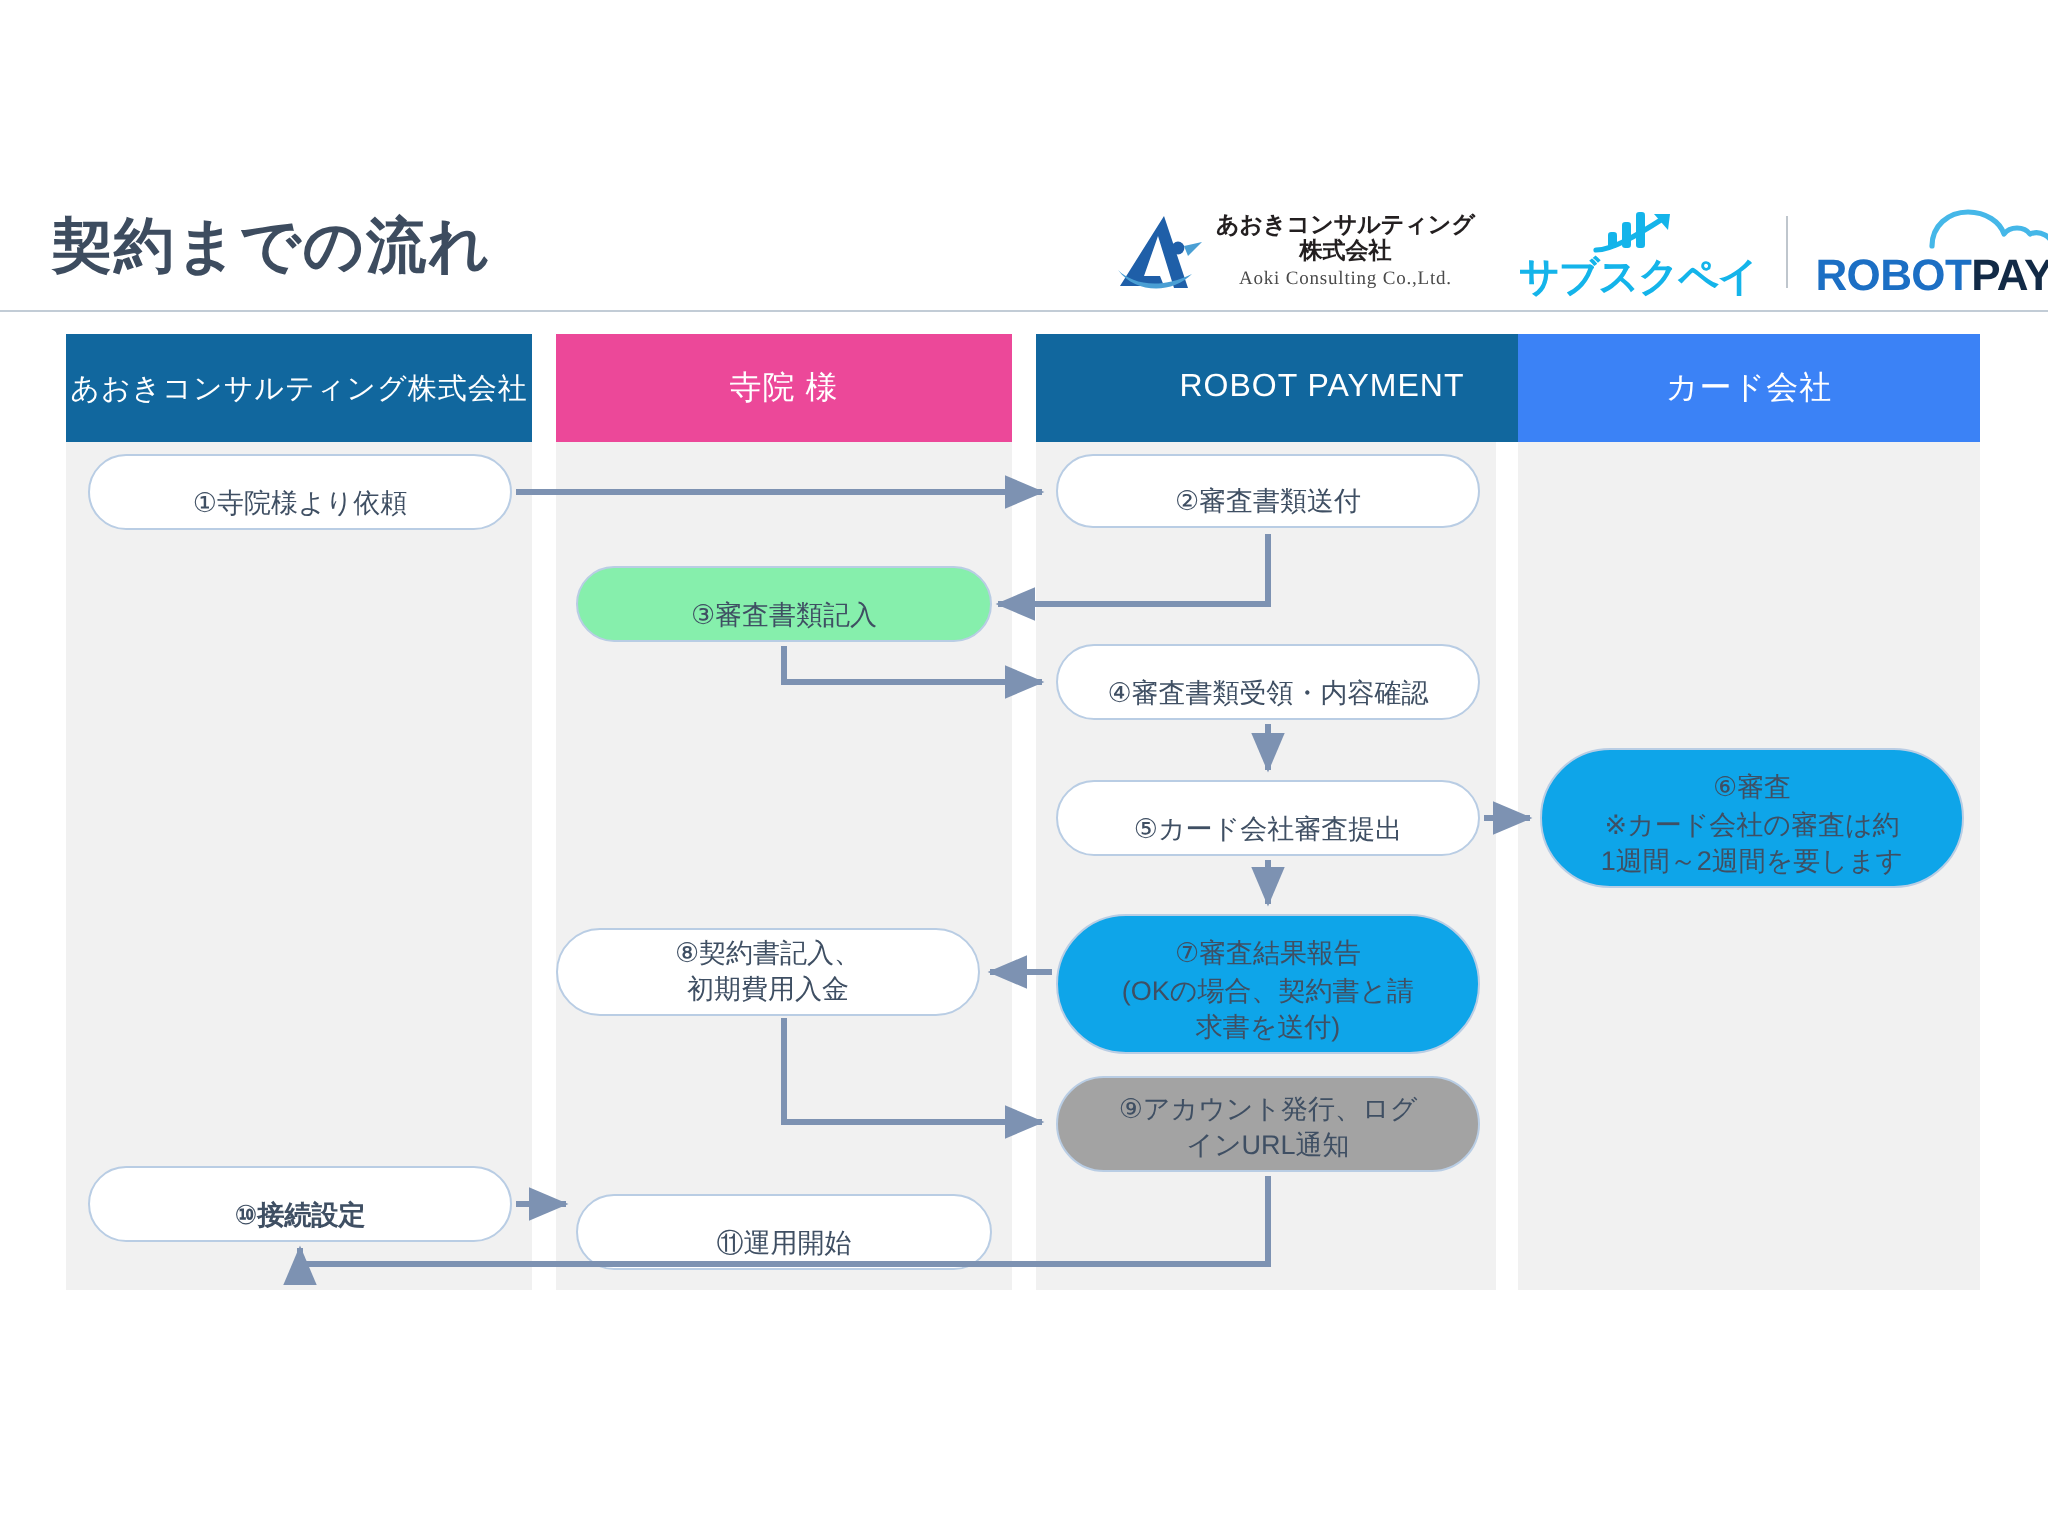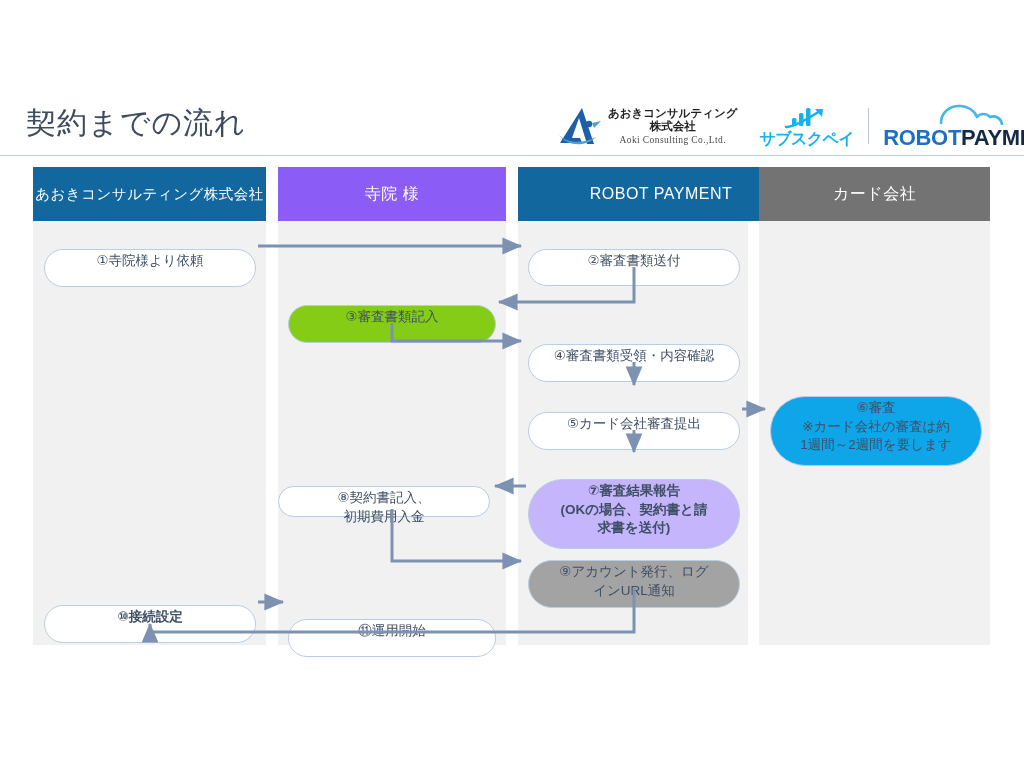--- a/index.html
+++ b/index.html
@@ -17,21 +17,21 @@
   }
 
   
   #page-title {
     position: absolute;
     left: 26px;
     top: 103px;
     font-size: 30px;
     letter-spacing: 1px;
     color: #3d4c5f;
-    font-weight: 400;
+    font-weight: 700;
     white-space: nowrap;
   }
   #header-rule {
     position: absolute;
     left: 0px;
     top: 155px;
     width: 1024px;
     height: 1px;
     background: #c2ccd6;
   }
@@ -71,21 +71,21 @@
     white-space: nowrap;
     margin-top: 2px;
   }
   .logo-sbp {
     margin-left: 22px;
     text-align: center;
     line-height: 1;
   }
   .logo-sbp-mark { display: block; margin: 0 auto 1px; }
   .logo-sbp-text {
-    font-size: 16px;
+    font-size: 20px;
     font-weight: bold;
     color: #14b4ea;
     letter-spacing: -0.6px;
     white-space: nowrap;
   }
   #logo-divider {
     width: 1px;
     height: 36px;
     background: #bfc6cd;
     margin: 0 14px;
@@ -124,29 +124,28 @@
   }
   .lane-header.lane-header-sm { font-size: 14.5px; }
 
   
   .node {
     position: absolute;
     background: #ffffff;
     border: 1px solid #b9cde4;
     border-radius: 999px;
     display: flex;
-    align-items: flex-start;
+    align-items: flex-end;
     justify-content: center;
     text-align: center;
     font-size: 13.5px;
     line-height: 1.38;
     color: #3f4f63;
     box-sizing: border-box;
     padding: 2px 8px;
-    margin-top: 22px;
   }
 
   
   #connectors {
     position: absolute;
     left: 0;
     top: 0;
     width: 1024px;
     height: 768px;
     pointer-events: none;
@@ -192,50 +191,50 @@
       <path d="M4 20 C4 10 12 3 22 3 C31 3 38 8 40 14 C43 10 50 10 53 14 C58 12 64 15 65 21" stroke="#45b7e8" stroke-width="2.6" fill="none" stroke-linecap="round" stroke-linejoin="round"></path>
     </svg>
     <div class="logo-rp-text"><span class="rp-a">ROBOT</span><span class="rp-b">PAYMENT</span></div>
   </div>
 </div>
 
 <div id="lane-layer">
     <div class="lane-band" style="left: 33px; width: 233px; background: rgb(241, 241, 241);"></div>
     <div class="lane-header lane-header-sm" style="left: 33px; width: 233px; background: rgb(17, 103, 158);">あおきコンサルティング株式会社</div>
     <div class="lane-band" style="left: 278px; width: 228px; background: rgb(241, 241, 241);"></div>
-    <div class="lane-header" style="left: 278px; width: 228px; background: #8b5cf6;">寺院 様</div>
+    <div class="lane-header" style="left: 278px; width: 228px; background: #ec4899;">寺院 様</div>
     <div class="lane-band" style="left: 518px; width: 230px; background: rgb(241, 241, 241);"></div>
     <div class="lane-header" style="left: 518px; width: 230px; background: rgb(17, 103, 158); padding-left: 28px;">ROBOT PAYMENT</div>
     <div class="lane-band" style="left: 759px; width: 231px; background: rgb(241, 241, 241);"></div>
-    <div class="lane-header" style="left: 759px; width: 231px; background: #737373;">カード会社</div>
+    <div class="lane-header" style="left: 759px; width: 231px; background: #3b82f6;">カード会社</div>
   </div>
 
 <div id="node-layer">
     <div class="node" style="left: 44px; top: 227px; width: 212px; height: 38px; background: rgb(255, 255, 255); border-color: rgb(185, 205, 228);">
       <span>①寺院様より依頼</span>
     </div>
     <div class="node" style="left: 528px; top: 227px; width: 212px; height: 37px; background: rgb(255, 255, 255); border-color: rgb(185, 205, 228);">
       <span>②審査書類送付</span>
     </div>
-    <div class="node" style="left: 288px; top: 283px; width: 208px; height: 38px; background: #84cc16; border-color: rgb(185, 205, 228);">
+    <div class="node" style="left: 288px; top: 283px; width: 208px; height: 38px; background: #86efac; border-color: rgb(185, 205, 228);">
       <span>③審査書類記入</span>
     </div>
     <div class="node" style="left: 528px; top: 322px; width: 212px; height: 38px; background: rgb(255, 255, 255); border-color: rgb(185, 205, 228);">
       <span>④審査書類受領・内容確認</span>
     </div>
     <div class="node" style="left: 528px; top: 390px; width: 212px; height: 38px; background: rgb(255, 255, 255); border-color: rgb(185, 205, 228);">
       <span>⑤カード会社審査提出</span>
     </div>
     <div class="node" style="left: 770px; top: 374px; width: 212px; height: 70px; background: #0ea5e9; border-color: rgb(185, 205, 228);">
       <span>⑥審査<br>※カード会社の審査は約<br>1週間～2週間を要します</span>
     </div>
-    <div class="node" style="left: 528px; top: 457px; width: 212px; height: 70px; background: #c4b5fd; border-color: rgb(185, 205, 228); font-weight: bold;">
+    <div class="node" style="left: 528px; top: 457px; width: 212px; height: 70px; background: #0ea5e9; border-color: rgb(185, 205, 228);">
       <span>⑦審査結果報告<br>(OKの場合、契約書と請<br>求書を送付)</span>
     </div>
-    <div class="node" style="left: 278px; top: 464px; width: 212px; height: 31px; background: rgb(255, 255, 255); border-color: rgb(185, 205, 228);">
+    <div class="node" style="left: 278px; top: 464px; width: 212px; height: 44px; background: rgb(255, 255, 255); border-color: rgb(185, 205, 228);">
       <span>⑧契約書記入、<br>初期費用入金</span>
     </div>
     <div class="node" style="left: 528px; top: 538px; width: 212px; height: 48px; background: #a3a3a3; border-color: rgb(185, 205, 228);">
       <span>⑨アカウント発行、ログ<br>インURL通知</span>
     </div>
     <div class="node" style="left: 44px; top: 583px; width: 212px; height: 38px; background: rgb(255, 255, 255); border-color: rgb(185, 205, 228); font-weight: bold;">
       <span>⑩接続設定</span>
     </div>
     <div class="node" style="left: 288px; top: 597px; width: 208px; height: 38px; background: rgb(255, 255, 255); border-color: rgb(185, 205, 228);">
       <span>⑪運用開始</span>

